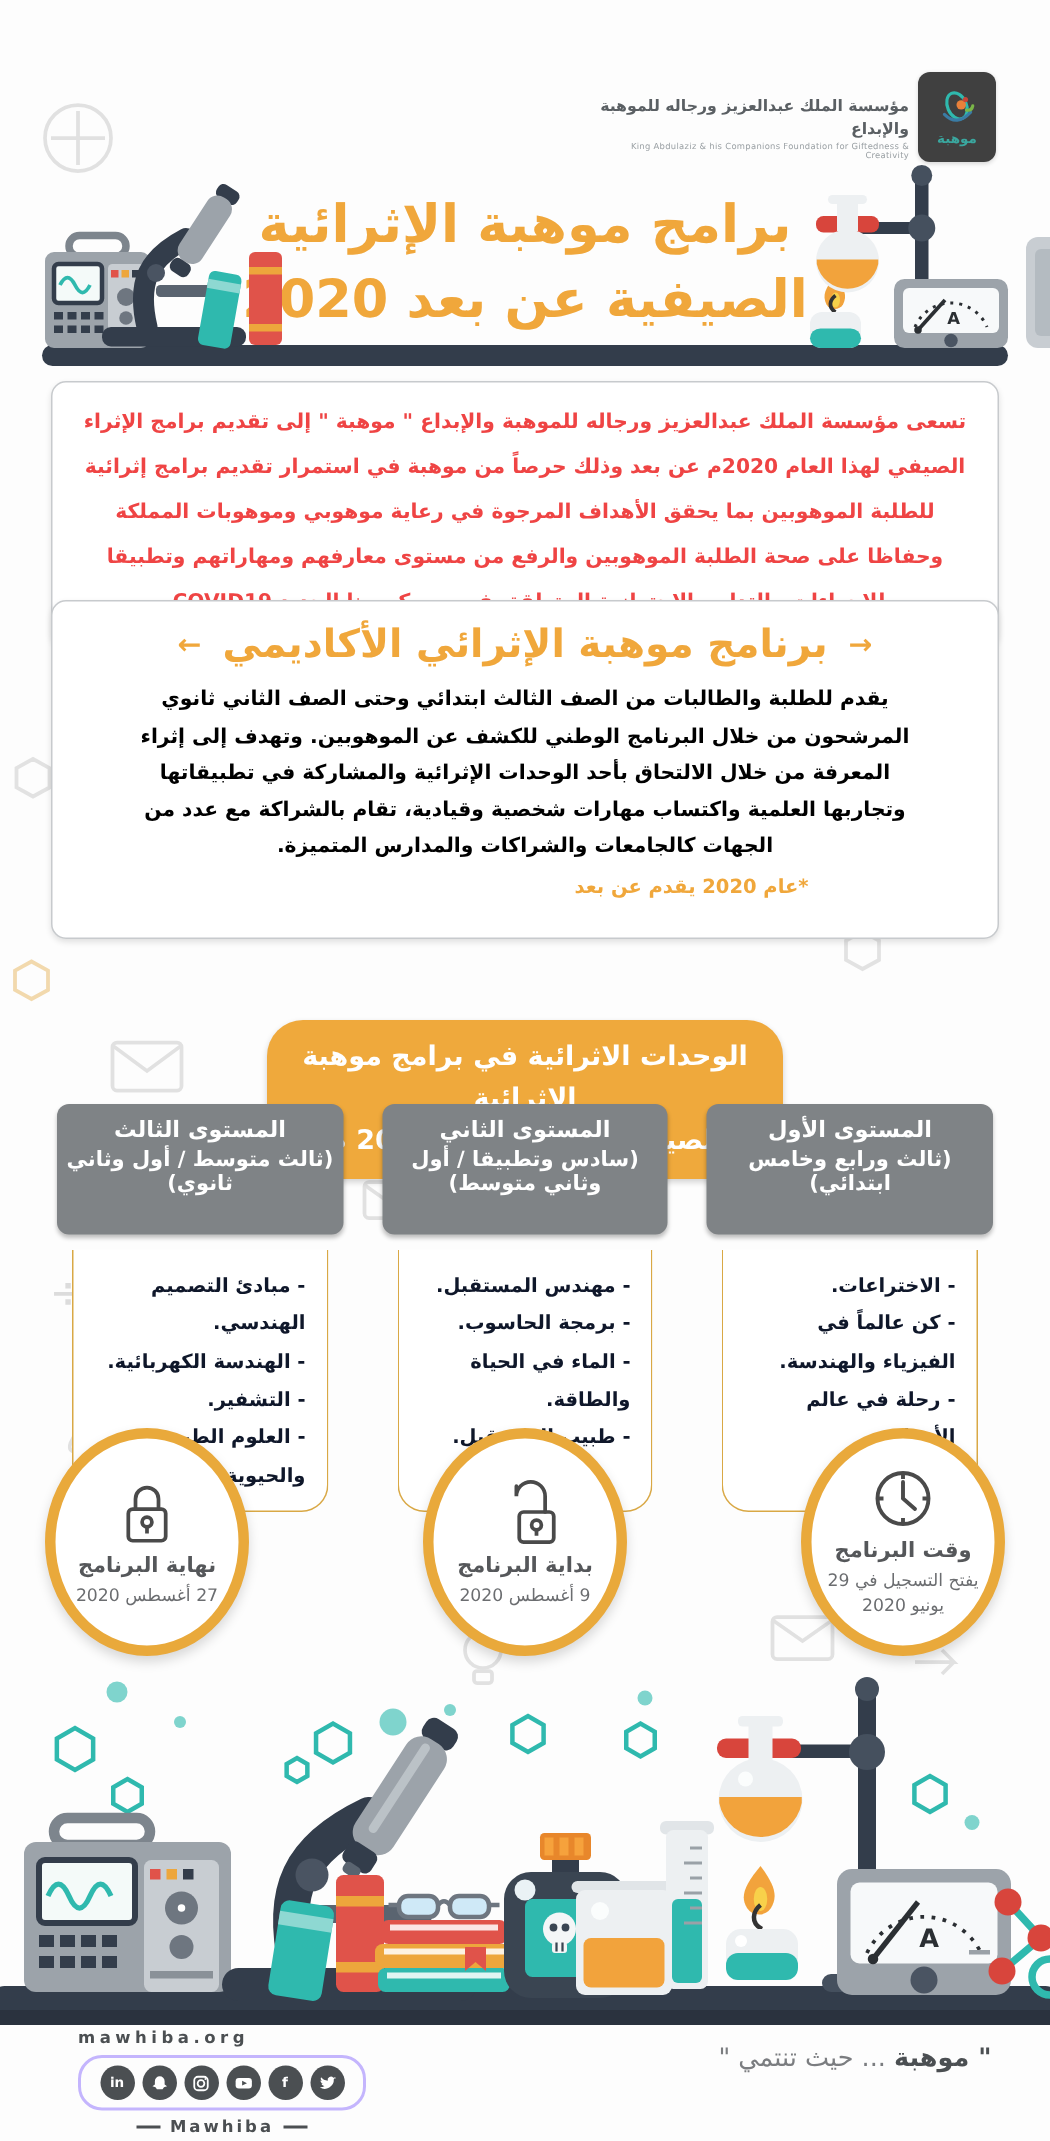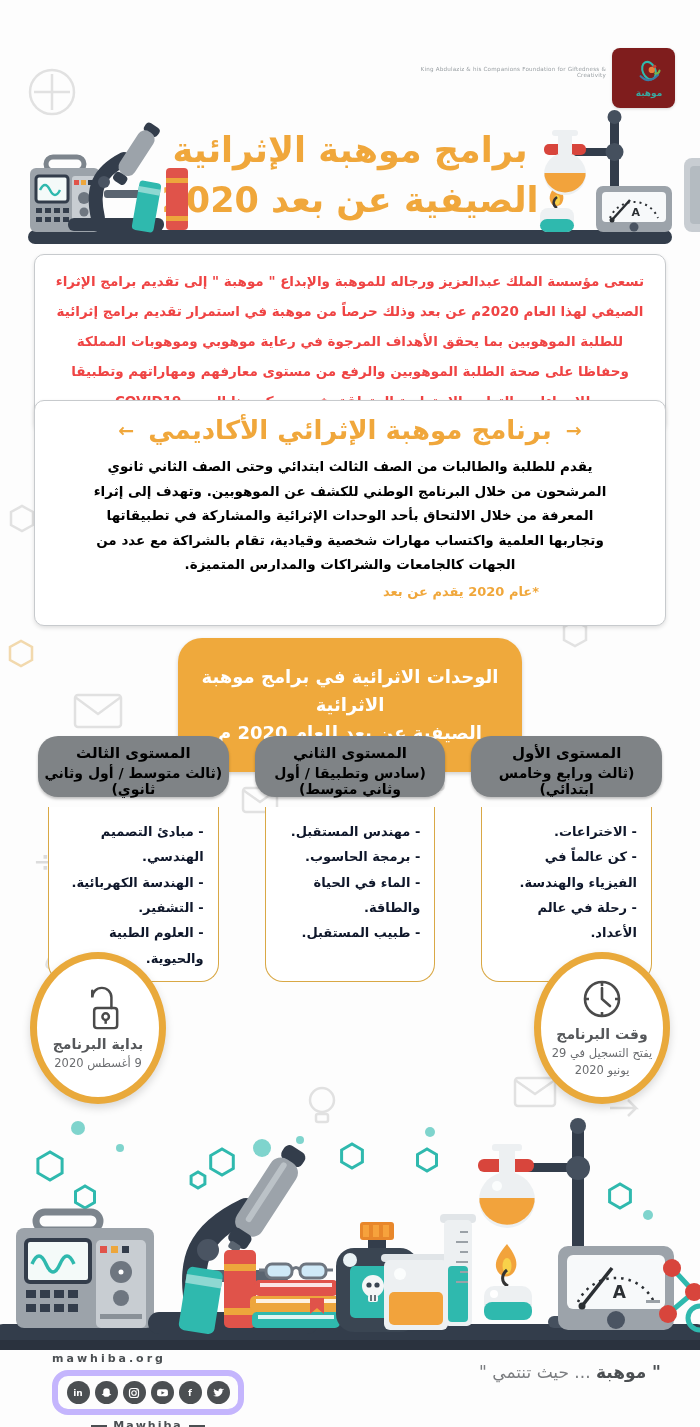--- a/index.html
+++ b/index.html
@@ -6,61 +6,61 @@
   body{
     width:700px;height:1427px;position:relative;overflow:hidden;
     background:#fdfdfd;font-family:"DejaVu Sans","Liberation Sans",sans-serif;
     color:#55575A;
   }
   .abs{position:absolute;}
   
   .header-text{left:400px;top:64px;width:206px;text-align:right;}
   .foundation-ar{font-size:10.5px;font-weight:bold;color:#5A5F63;line-height:1.4;}
   .foundation-en{font-size:5.6px;color:#9AA0A4;margin-top:2px;letter-spacing:.2px;}
-  .logo-card{left:612px;top:48px;width:52px;height:60px;background:#7f1d1d;border-radius:8px;
-    box-shadow:0 1px 3px rgba(0,0,0,.15);display:flex;flex-direction:column;align-items:center;justify-content:center;gap:2px;padding-left:11px;}
+  .logo-card{left:612px;top:48px;width:52px;height:60px;background:#404040;border-radius:8px;
+    box-shadow:0 1px 3px rgba(0,0,0,.15);display:flex;flex-direction:column;align-items:center;justify-content:center;gap:2px;}
   .logo-word{font-size:9px;font-weight:bold;color:#3AA79F;}
   
   .main-title{left:140px;top:126px;width:420px;text-align:center;color:#F0A73B;
     font-size:35px;font-weight:bold;line-height:1.42;}
   
   .card{background:#fff;border:1px solid #C7CACD;border-radius:10px;box-shadow:0 2px 4px rgba(0,0,0,.12);box-sizing:border-box;}
   .intro-card{left:34px;top:254px;width:632px;height:177px;padding:11px 16px;
     font-size:13.5px;font-weight:bold;line-height:30px;text-align:center;color:#ef4444;}
   .academic-card{left:34px;top:400px;width:632px;height:226px;padding:14px 18px 10px;text-align:center;}
   .academic-heading{font-size:26px;font-weight:bold;color:#F0A73B;display:flex;align-items:center;justify-content:center;gap:14px;}
   .heading-arrow{font-size:19px;color:#F0A73B;font-weight:bold;}
   .academic-body{margin:9px 24px 0;font-size:13.5px;font-weight:bold;line-height:24.5px;color:#000000;}
   .academic-footnote{margin-top:7px;text-align:right;padding-right:108px;color:#F0A73B;font-size:13px;font-weight:bold;}
   
-  .units-banner{left:178px;top:638px;width:344px;background:#EFA93C;border-radius:24px;
-    padding:25px 10px;box-sizing:border-box;color:#fff;font-weight:bold;font-size:18px;
+  .units-banner{left:178px;top:680px;width:344px;background:#EFA93C;border-radius:24px;
+    padding:11px 10px;box-sizing:border-box;color:#fff;font-weight:bold;font-size:18px;
     text-align:center;line-height:1.55;box-shadow:0 2px 4px rgba(0,0,0,.18);}
   
   .levels-row{left:38px;top:736px;width:624px;display:flex;gap:26px;}
   .level-col{flex:1;display:flex;flex-direction:column;}
-  .level-pill{background:#7F8386;border-radius:20px;color:#000000;text-align:center;
-    padding:8px 4px 0;box-shadow:0 2px 3px rgba(0,0,0,.25);}
+  .level-pill{background:#7F8386;border-radius:8px;color:#ffffff;text-align:center;
+    padding:8px 4px 26px;box-shadow:0 2px 3px rgba(0,0,0,.25);}
   .lp-title{font-size:15px;font-weight:bold;}
   .lp-sub{font-size:14px;font-weight:bold;margin-top:3px;}
   .level-body{margin:10px 10px 0;border:1px solid #D9A845;border-top:none;
     border-radius:0 0 18px 18px;min-height:132px;padding:12px 14px 10px;background:#fff;flex:1;}
   .level-item{font-size:13px;font-weight:bold;color:#0f172a;line-height:1.95;text-align:right;}
   
   .circles-row{left:30px;top:952px;width:640px;display:flex;justify-content:space-between;}
   .milestone-circle{width:136px;height:152px;border-radius:50%;border:7px solid #E9A93B;background:#fff;
     box-shadow:0 4px 8px rgba(0,0,0,.15);display:flex;flex-direction:column;align-items:center;
     justify-content:center;text-align:center;box-sizing:border-box;padding:4px;}
   .ms-icon{margin-bottom:5px;}
   .ms-title{font-size:14px;font-weight:bold;color:#55575A;}
   .ms-sub{font-size:11.5px;color:#6B6D70;line-height:1.45;margin-top:3px;width:108px;}
   
   .footer-left{left:52px;top:1352px;width:192px;text-align:left;color:#4B4F52;}
   .website{font-size:11px;font-weight:bold;letter-spacing:3px;}
-  .social-pill{margin-top:5px;border:6px solid #c4b5fd;border-radius:16px;padding:5px 8px;
+  .social-pill{margin-top:5px;border:2px solid #c4b5fd;border-radius:16px;padding:5px 8px;
     display:flex;justify-content:center;gap:5px;background:transparent;}
   .social-circle{width:23px;height:23px;border-radius:50%;background:#4B4F52;display:flex;
     align-items:center;justify-content:center;color:#fff;font-size:9px;font-weight:bold;}
   .brand-row{margin-top:4px;display:flex;align-items:center;justify-content:center;gap:6px;}
   .dash{width:16px;height:2px;background:#4B4F52;}
   .brand{font-size:11px;font-weight:bold;letter-spacing:2px;}
   .slogan{left:450px;top:1362px;width:240px;text-align:center;font-size:17px;direction:rtl;}
   .slogan-bold{font-weight:bold;color:#4B4F52;}
   .slogan-rest{color:#7B7D80;}
   svg text{font-family:"DejaVu Sans","Liberation Sans",sans-serif;}
@@ -87,20 +87,21 @@
     <polygon points="33,525 22,531 11,525 11,512 22,506 33,512"></polygon>
     <polygon points="586,640 575,646 564,640 564,627 575,621 586,627"></polygon>
     <path d="M610 1108 h26 l-8 -8 m8 8 l-8 8"></path>
     <text x="58" y="872" font-size="30" fill="#D5D5D5" stroke="none">÷</text>
     <text x="628" y="300" font-size="24" fill="#DDDDDD" stroke="none">÷</text>
   </g>
   <polygon points="32,660 21,666 10,660 10,647 21,641 32,647" stroke="#EDC98A" stroke-width="2.5" opacity=".7"></polygon>
 </svg>
 
 <div class="abs header-text">
+  <div class="foundation-ar">مؤسسة الملك عبدالعزيز ورجاله للموهبة والإبداع</div>
   <div class="foundation-en">King Abdulaziz &amp; his Companions Foundation for Giftedness &amp; Creativity</div>
 </div>
 <div class="abs logo-card">
   <svg width="28" height="28" viewBox="0 0 40 40">
     <ellipse cx="20" cy="18" rx="9" ry="13" fill="none" stroke="#2FB9AE" stroke-width="3" transform="rotate(-24 20 18)"></ellipse>
     <path d="M8 26 q12 12 25 -2" fill="none" stroke="#3A7CA5" stroke-width="3" stroke-linecap="round"></path>
     <circle cx="24" cy="17" r="4.5" fill="#E8803A"></circle>
     <circle cx="28" cy="12" r="2.5" fill="#C94436"></circle>
     <path d="M29 22 q5 1 6 -4" fill="none" stroke="#7AB648" stroke-width="3" stroke-linecap="round"></path>
   </svg>
@@ -256,20 +257,30 @@
   </div>
   <div class="milestone-circle">
     <svg class="ms-icon" width="44" height="46" viewBox="0 0 44 48" fill="none" stroke="#4A4A4A" stroke-width="2.6">
       <path d="M36 24 V13 A10 10 0 0 0 16 13 V6" stroke-linecap="round"></path>
       <rect x="18" y="24" width="24" height="21" rx="3"></rect>
       <circle cx="30" cy="33" r="3.4"></circle>
       <path d="M30 36.5 v4"></path>
     </svg>
     <div class="ms-title">بداية البرنامج</div>
     <div class="ms-sub">9 أغسطس 2020</div>
+  </div>
+  <div class="milestone-circle">
+    <svg class="ms-icon" width="44" height="46" viewBox="0 0 44 48" fill="none" stroke="#4A4A4A" stroke-width="2.6">
+      <path d="M14 22 v-7 a8 8 0 0 1 16 0 v7"></path>
+      <rect x="9" y="22" width="26" height="22" rx="3"></rect>
+      <circle cx="22" cy="31" r="3.4"></circle>
+      <path d="M22 34.5 v4.5"></path>
+    </svg>
+    <div class="ms-title">نهاية البرنامج</div>
+    <div class="ms-sub">27 أغسطس 2020</div>
   </div>
 </div>
 
 <svg class="abs" style="left:0;top:1118px;" width="700" height="232" viewBox="0 0 700 232">
   <g fill="none" stroke="#2FB9AE" stroke-width="3">
     <polygon points="62.1,55 50,62 37.9,55 37.9,41 50,34 62.1,41"></polygon>
     <polygon points="94.5,84.5 85,90 75.5,84.5 75.5,73.5 85,68 94.5,73.5"></polygon>
     <polygon points="233.3,50.5 222,57 210.7,50.5 210.7,37.5 222,31 233.3,37.5"></polygon>
     <polygon points="204.9,66 198,70 191.1,66 191.1,58 198,54 204.9,58"></polygon>
     <polygon points="362.4,44 352,50 341.6,44 341.6,32 352,26 362.4,32"></polygon>

